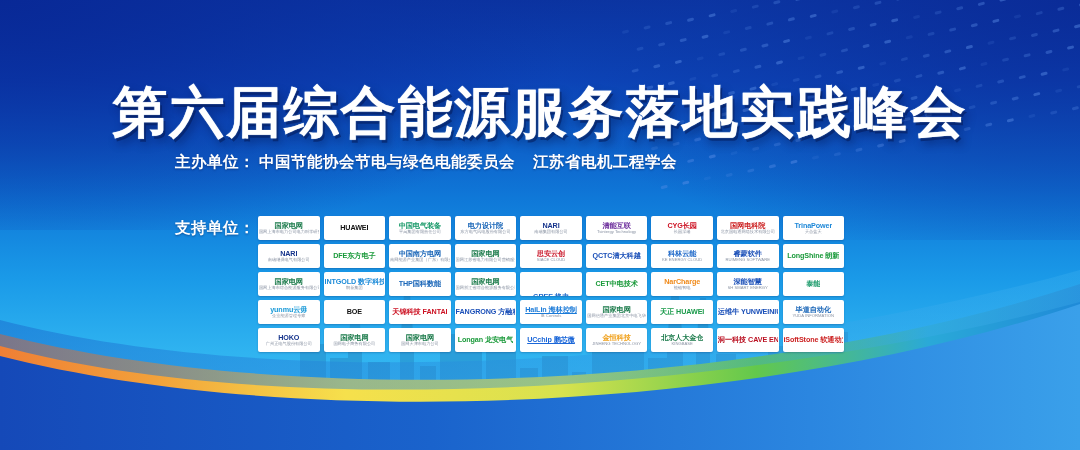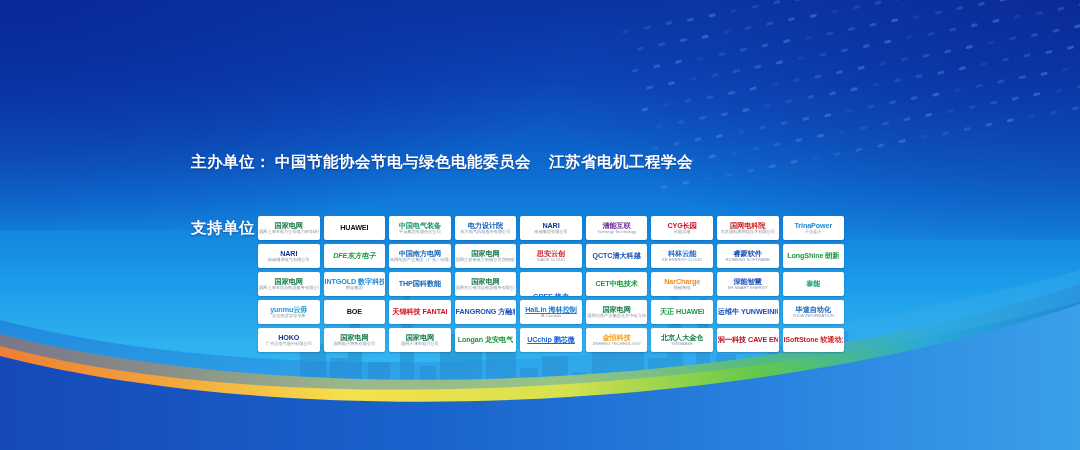--- a/index.html
+++ b/index.html
@@ -41,21 +41,20 @@
     position:absolute;left:0;top:76px;width:1080px;text-align:center;
     font-size:55px;font-weight:bold;letter-spacing:2px;color:#ffffff;
     text-shadow:0 0 1px #cfe6ff, 2px 3px 0 rgba(4,26,88,.55), 4px 6px 10px rgba(2,18,70,.45);
     white-space:nowrap;
   }
   
   .info{
     position:absolute;left:175px;color:#ffffff;font-size:15.5px;font-weight:bold;
     letter-spacing:.5px;white-space:nowrap;
     text-shadow:0 1px 2px rgba(3,22,80,.45);
-    margin-left:16px;
   }
   .info .lbl{margin-right:4px;}
   .info .gap{display:inline-block;width:18px;}
   #line-host{top:152px;}
   #line-organizer{top:185px;}
   #line-support{top:218px;}
   
   .logo-grid{
     position:absolute;left:258px;top:216px;width:586px;
     display:flex;flex-direction:column;gap:4px;
@@ -304,20 +303,21 @@
         <stop offset="0%" stop-color="#1b6fd0" stop-opacity=".55"></stop>
         <stop offset="60%" stop-color="#2d96e4" stop-opacity=".35"></stop>
         <stop offset="100%" stop-color="#49b8f2" stop-opacity=".25"></stop>
       </linearGradient>
     </defs>
     <path d="M0,74 C300,150 760,130 1080,24 L1080,190 L0,190 Z" fill="url(#gradWarm)"></path>
     <path d="M0,96 C300,172 760,152 1080,44 L1080,190 L0,190 Z" fill="url(#gradDeep)"></path>
     <path d="M0,60 C260,128 700,116 1080,10 L1080,42 C700,142 260,156 0,86 Z" fill="url(#gradTopBlue)"></path>
   </svg>
 
+  <div class="title">第六届综合能源服务落地实践峰会</div>
 
   <div class="info" id="line-host">
     <span class="lbl">主办单位：</span><span>中国节能协会节电与绿色电能委员会</span><span class="gap"></span><span>江苏省电机工程学会</span>
   </div>
 
 
   <div class="info" id="line-support">
     <span class="lbl">支持单位：</span>
   </div>
 
@@ -349,21 +349,21 @@
         </div>
         <div class="logo-cell">
           <span class="lg" style="color: rgb(30, 136, 216);">TrinaPower<span class="sub">天合蓝天</span></span>
         </div>
       </div>
       <div class="logo-row">
         <div class="logo-cell">
           <span class="lg" style="color: rgb(22, 52, 140);">NARI<span class="sub">南瑞继保电气有限公司</span></span>
         </div>
         <div class="logo-cell">
-          <span class="lg" style="color: rgb(26, 154, 58); font-style: italic;">DFE东方电子</span>
+          <span class="lg" style="color: rgb(26, 154, 58);">DFE东方电子</span>
         </div>
         <div class="logo-cell">
           <span class="lg" style="color: rgb(26, 102, 184);">中国南方电网<span class="sub">南网能源产业集团（广东）有限公司</span></span>
         </div>
         <div class="logo-cell">
           <span class="lg" style="color: rgb(26, 122, 74);">国家电网<span class="sub">国网江苏省电力有限公司营销服务中心</span></span>
         </div>
         <div class="logo-cell">
           <span class="lg" style="color: rgb(204, 34, 51);">思安云创<span class="sub">SIACE CLOUD</span></span>
         </div>

